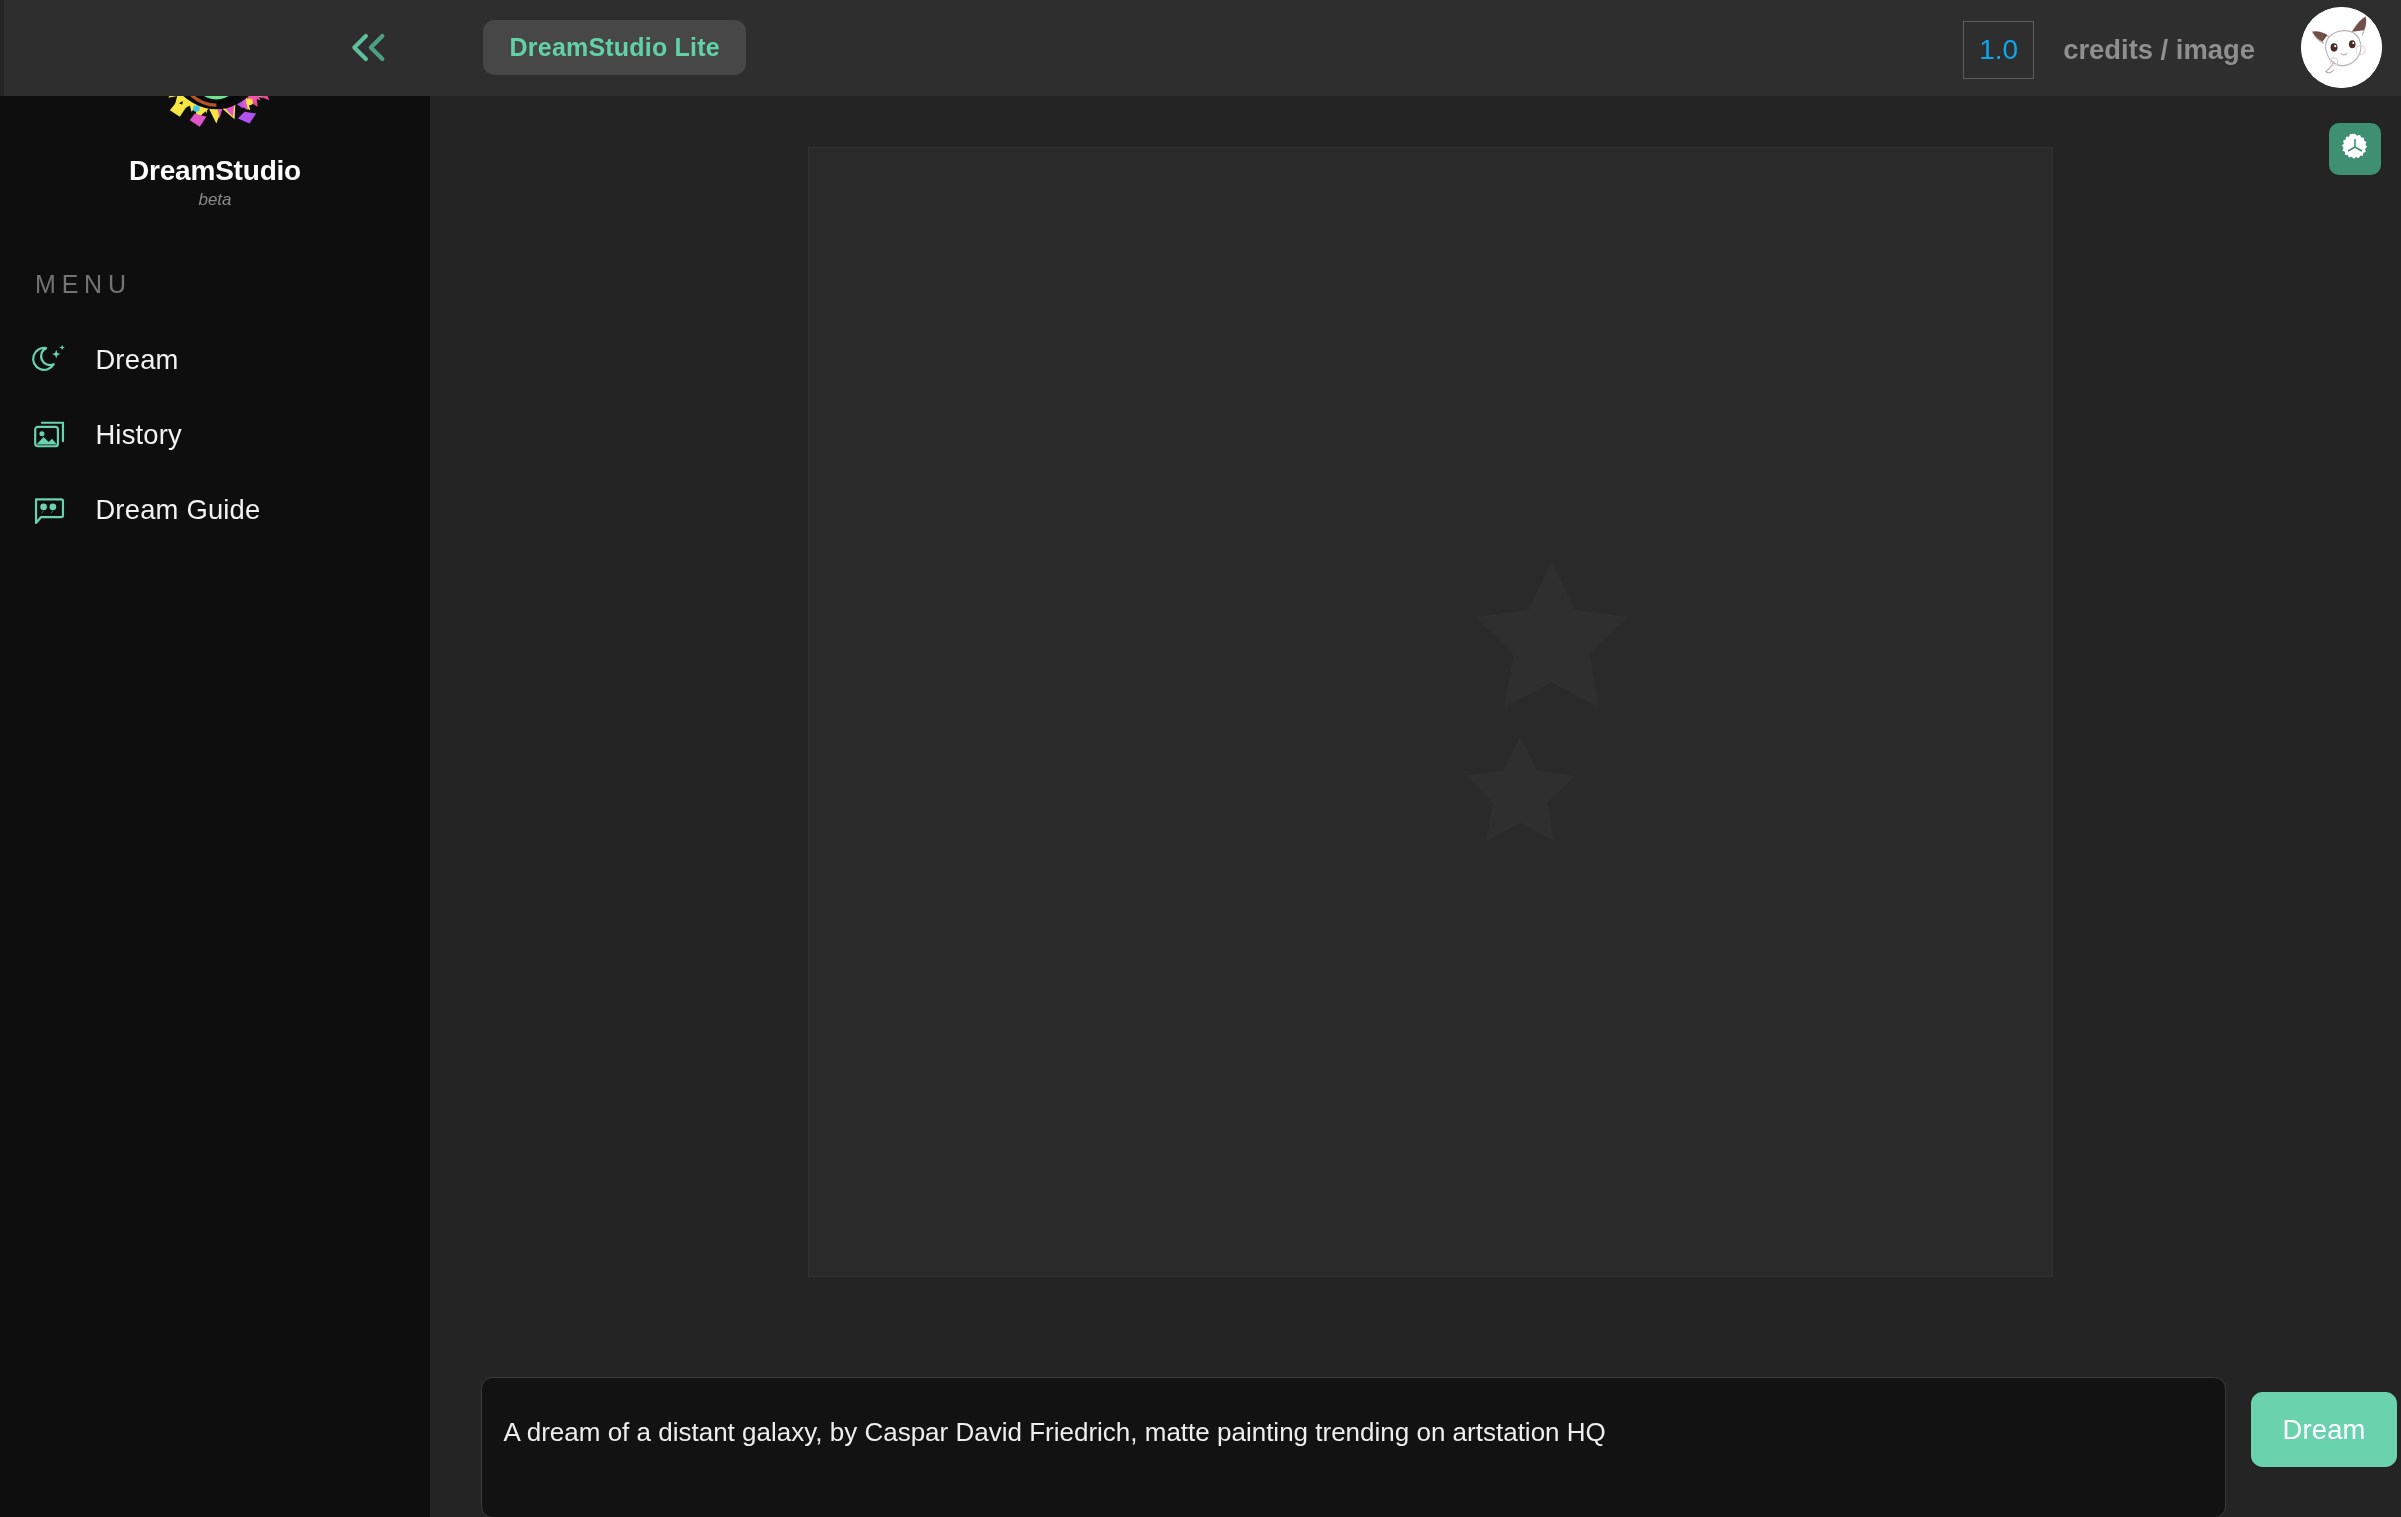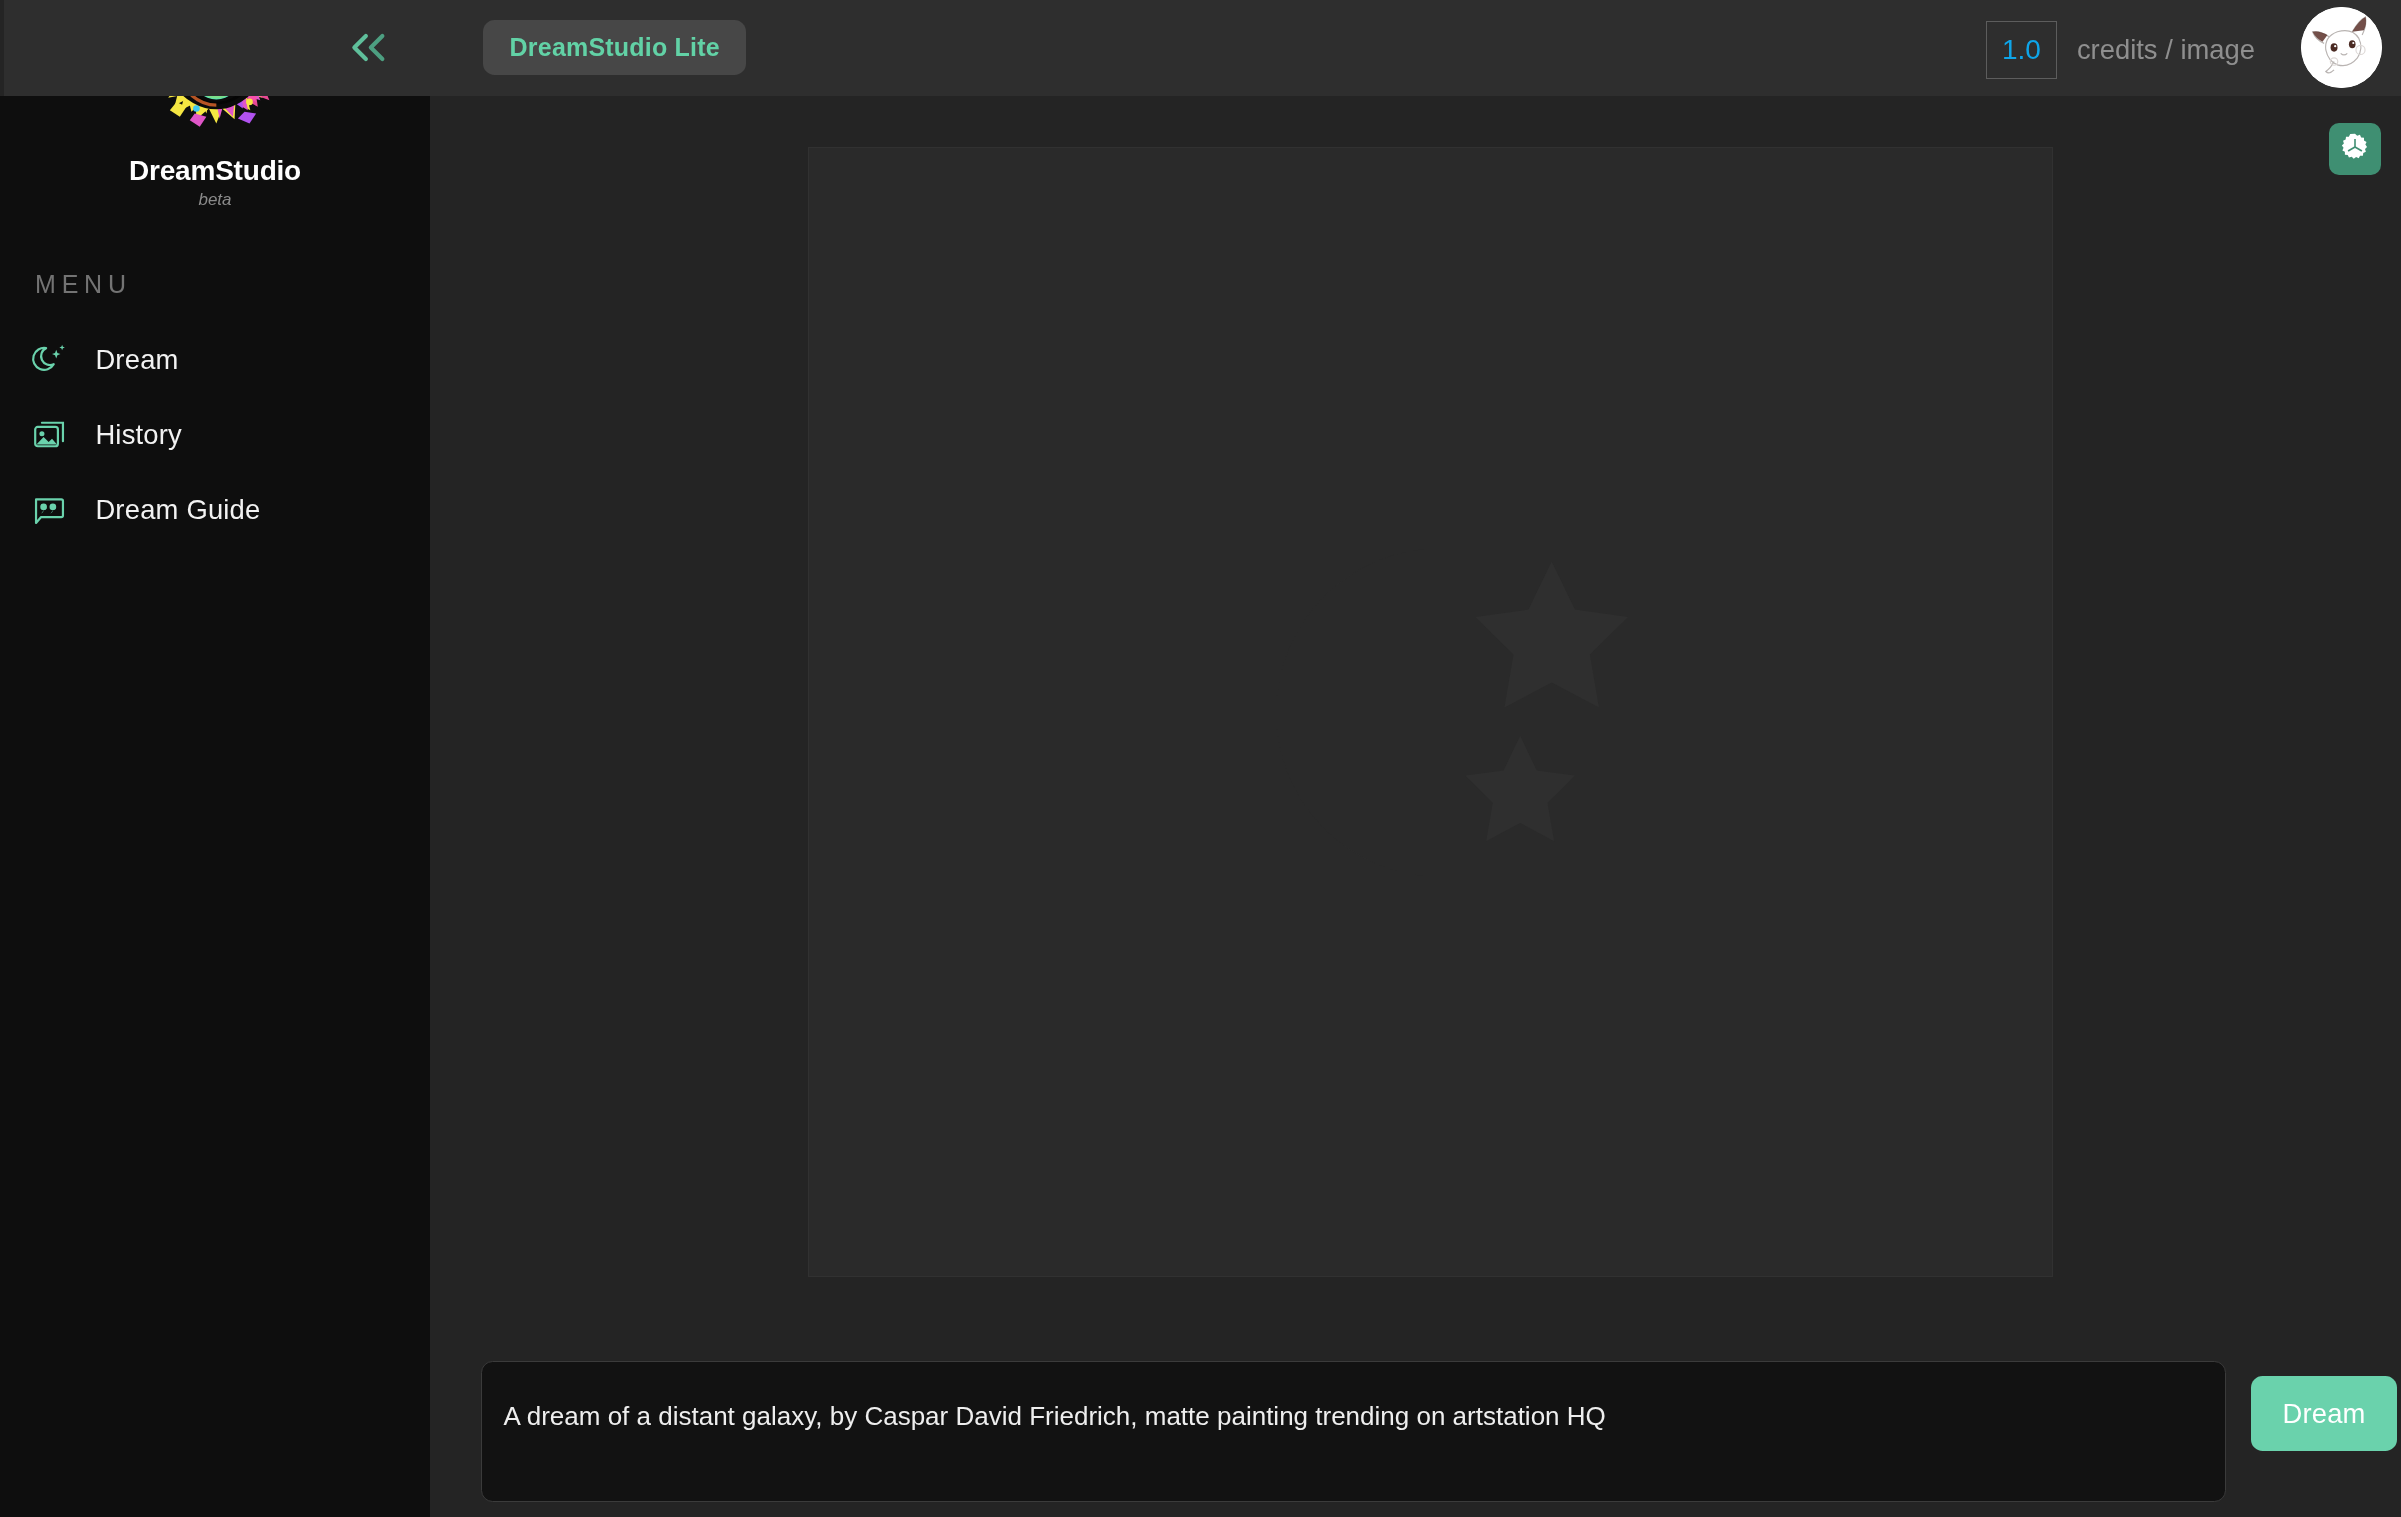--- a/index.html
+++ b/index.html
@@ -75,26 +75,27 @@
     border: 1.7px solid #5d5d5d;
     display: flex;
     align-items: center;
     justify-content: center;
     color: #0ea5e9;
     font-size: 28px;
     background: transparent;
   }
 
   .credits-label {
-    margin-left: 20px;
+    margin-left: 29px;
     display: flex;
     align-items: center;
     color: #8f8f8f;
     font-size: 27.4px;
     white-space: nowrap;
+    font-weight: bold;
   }
 
   .avatar {
     position: absolute;
     right: 23px;
     top: 6.6px;
     width: 81px;
     height: 81px;
     border-radius: 50%;
     overflow: hidden;
@@ -225,21 +226,21 @@
   .canvas-placeholder {
     width: 415px;
     height: 415px;
     opacity: 1;
   }
 
   
   .prompt-bar {
     position: absolute;
     left: 0;
-    bottom: 16px;
+    bottom: 0;
     width: 1972px;
     height: 195px;
     display: flex;
     align-items: flex-start;
     padding-left: 51px;
     padding-top: 54px;
   }
 
   .prompt-input {
     width: 1745px;

